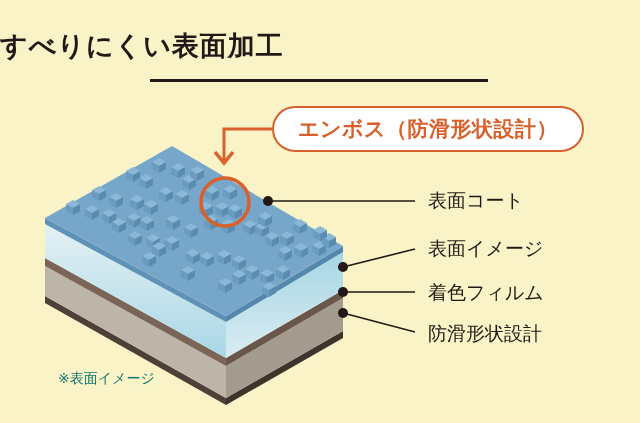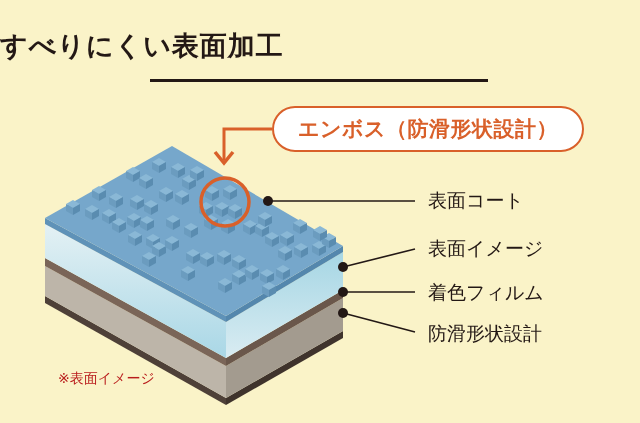--- a/index.html
+++ b/index.html
@@ -21,21 +21,21 @@
     position: absolute; left: 272px; top: 106px; width: 312px; height: 46px;
     border: 2.5px solid #d9602a; border-radius: 24px; background: #ffffff;
     box-sizing: border-box;
     display: flex; align-items: center; justify-content: center;
     color: #d9602a; font-size: 21px; font-weight: bold; letter-spacing: 0.5px;
   }
   .label {
     position: absolute; left: 428px; font-size: 19px; color: #231815; text-align: right;
   }
   .note {
-    position: absolute; left: 58px; top: 370px; font-size: 14px; color: #b91c1c;
+    position: absolute; left: 58px; top: 370px; font-size: 14px; color: #0f766e;
   }
   svg.diagram { position: absolute; left: 0; top: 0; }
 </style>
 </head>
 <body>
 
 <div class="title">すべりにくい表面加工</div>
 <div class="title-rule"></div>
 
 <svg class="diagram" width="640" height="423" viewBox="0 0 640 423">

